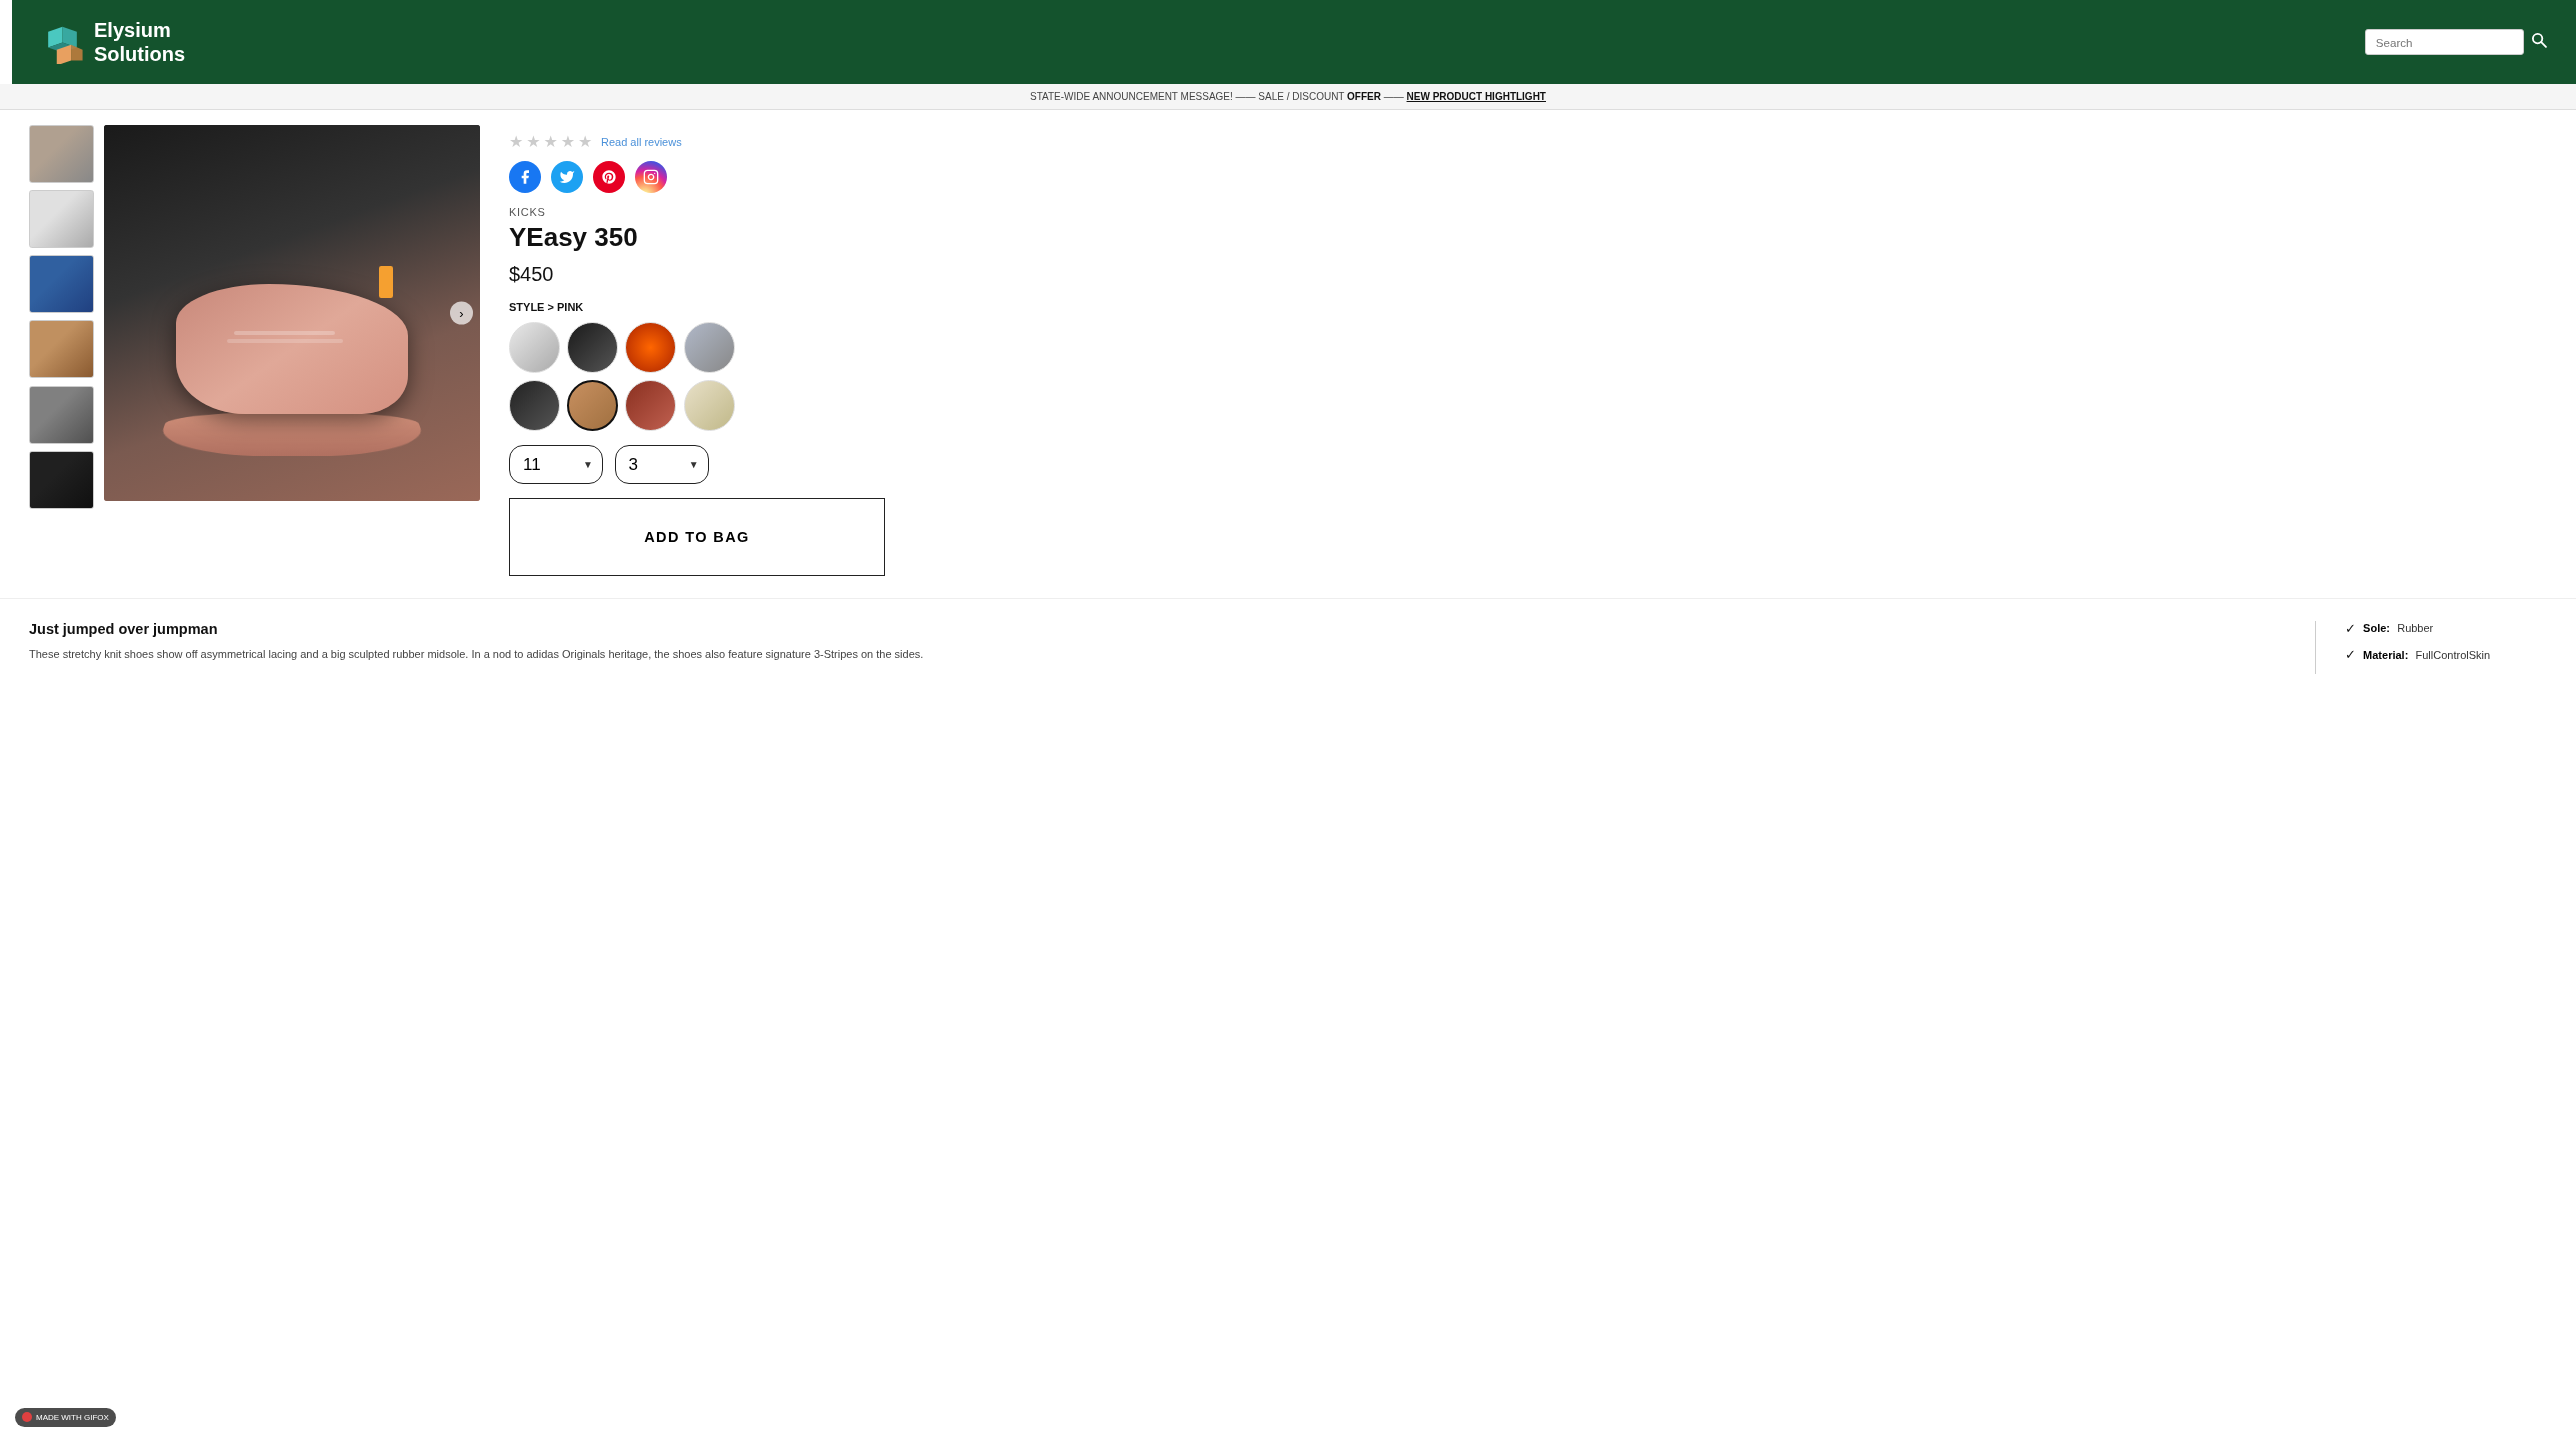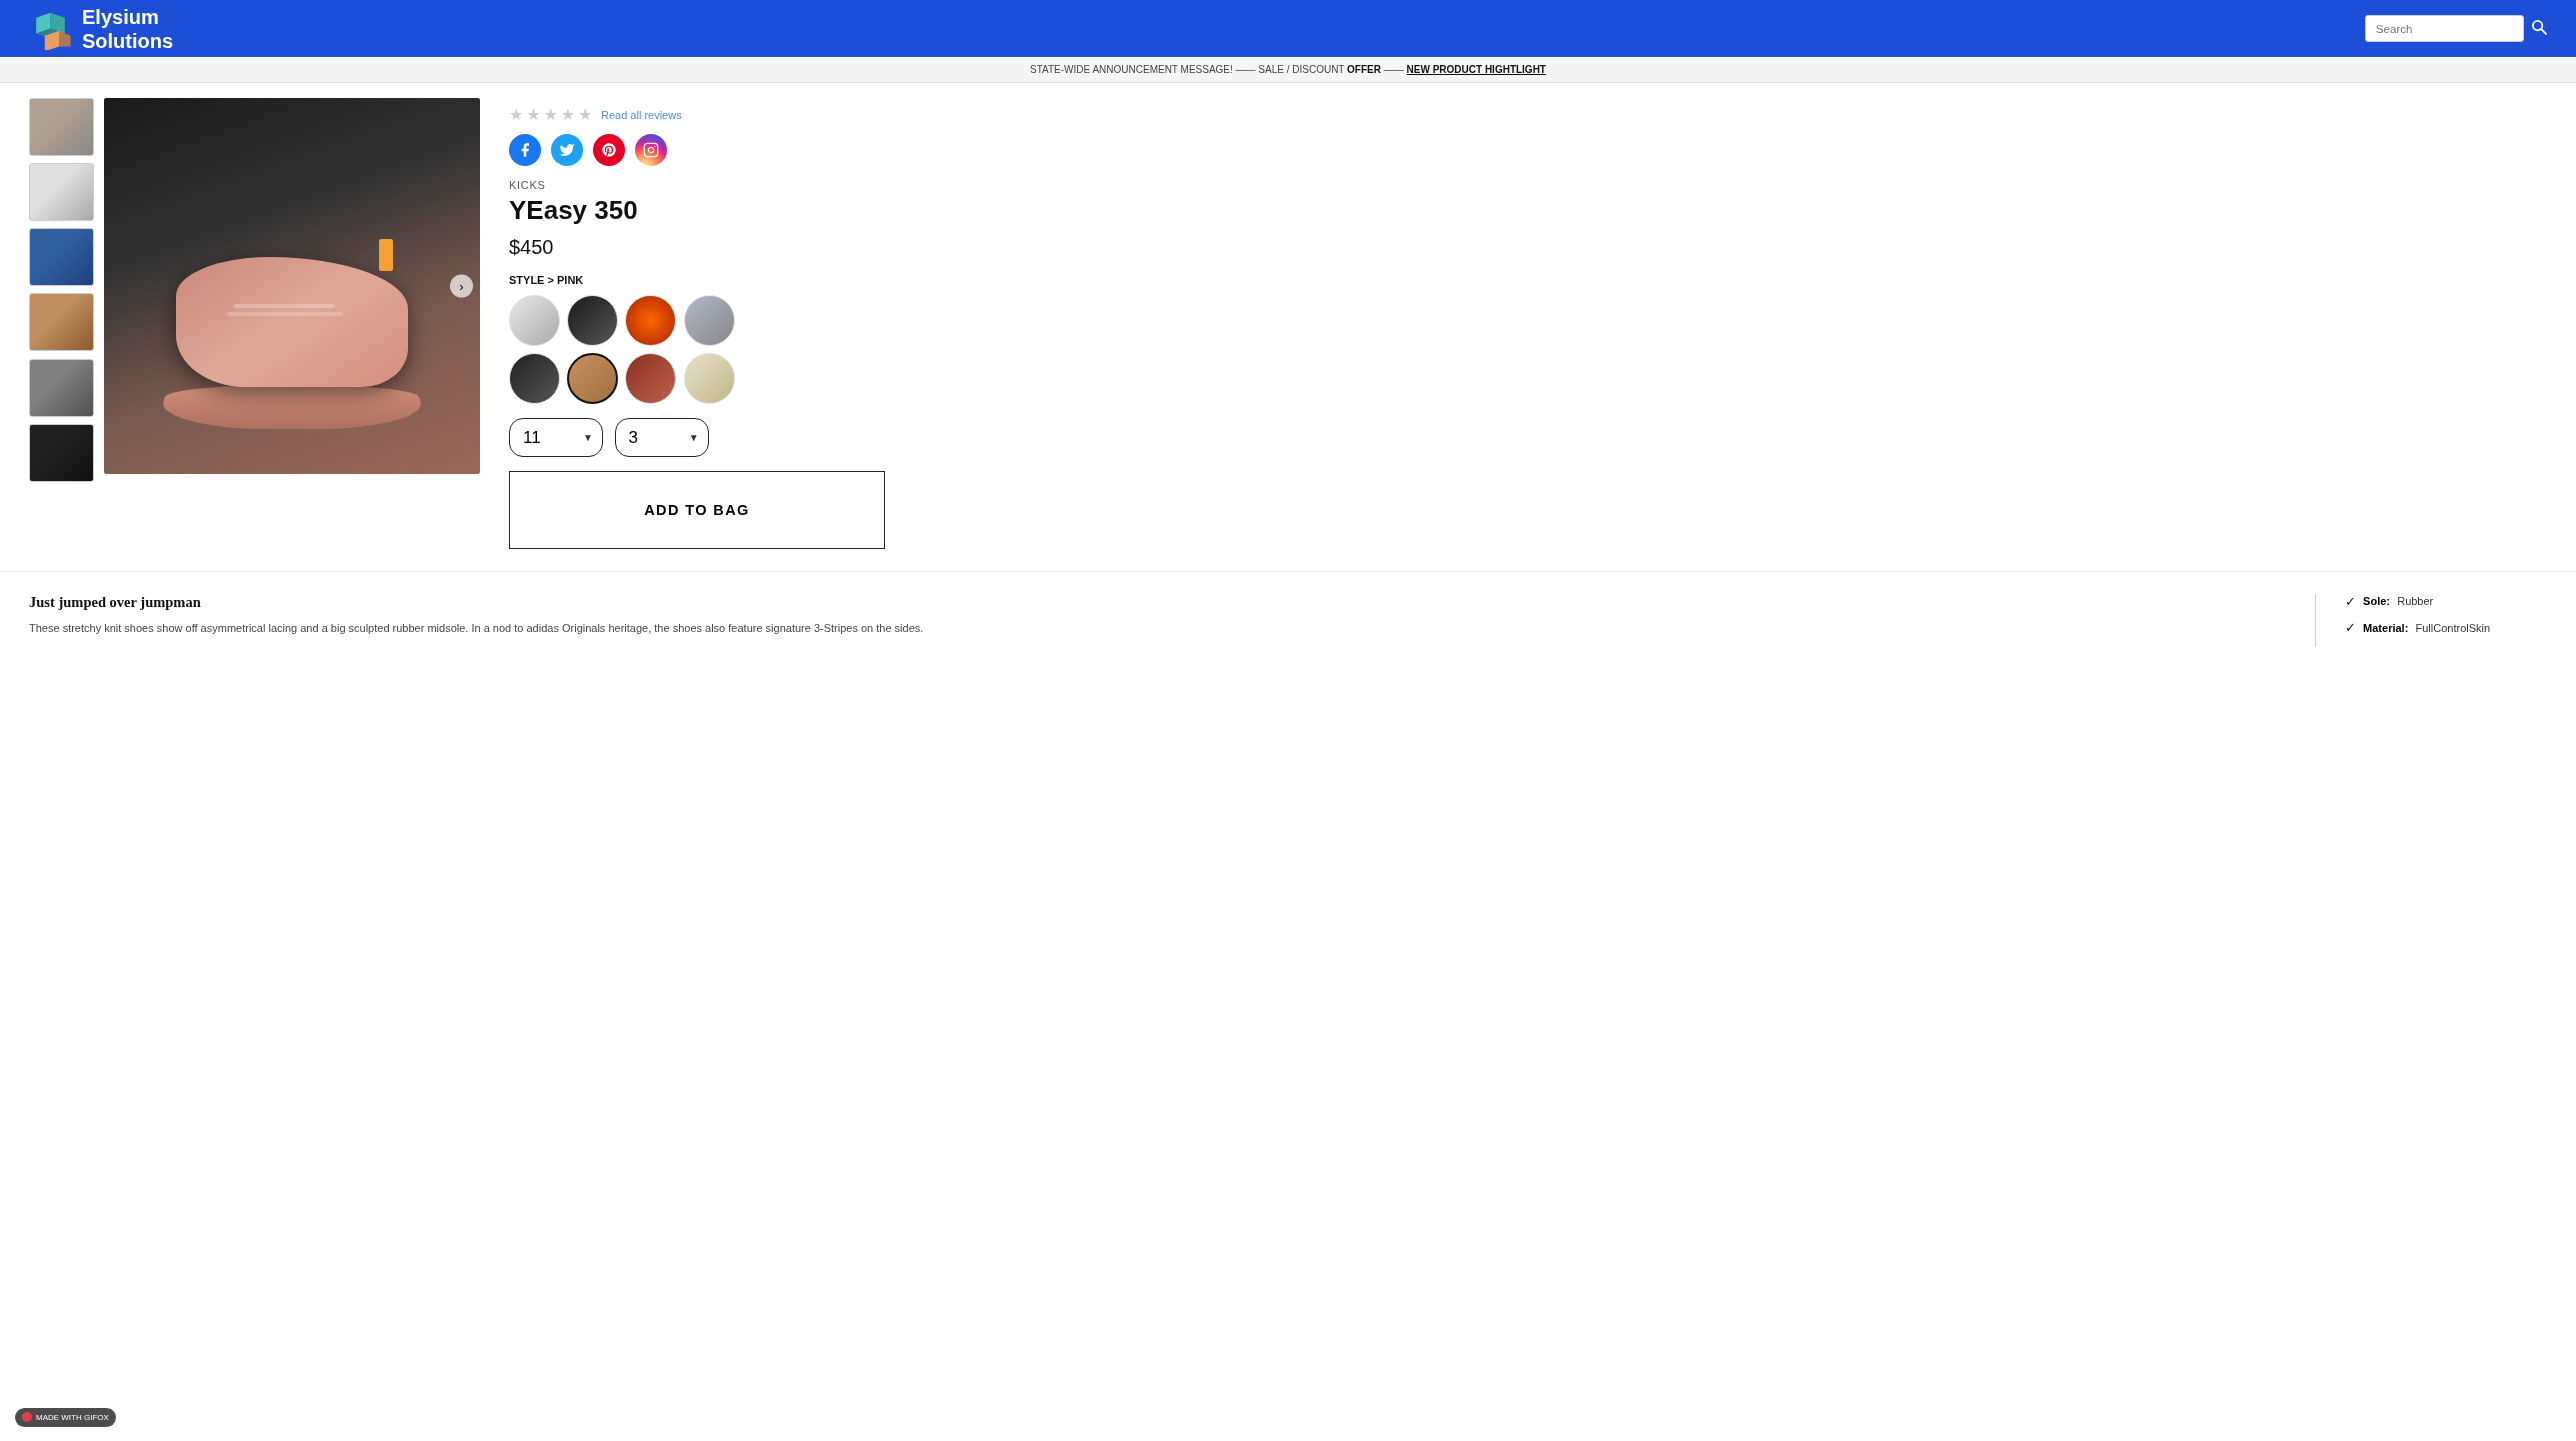--- a/index.html
+++ b/index.html
@@ -1,25 +1,26 @@
 <!DOCTYPE html>
 <html style="font-size:11.6px"><head>
   <meta charset="utf-8">
   <style>
     * { margin: 0; padding: 0; box-sizing: border-box; }
     body { font-family: Arial, sans-serif; background: #fff; }
 
     
     .header {
-      background: #1d4ed8;
+      background: #14532d;
       display: flex;
       align-items: center;
       justify-content: space-between;
       padding: 8.7px 29px;
-      height: 57px;
+      height: 84px;
+      margin-left: 12px;
     }
     .logo-area {
       display: flex;
       align-items: center;
       gap: 10px;
     }
     .logo-icon {
       width: 43px;
       height: 43px;
       position: relative;
@@ -282,21 +283,20 @@
       margin-top: 7.2px;
     }
     .description-section {
       flex: 1;
     }
     .desc-title {
       font-size: 14.5px;
       font-weight: bold;
       margin-bottom: 8.7px;
       color: #111;
-      font-family: Liberation Serif, serif;
     }
     .desc-text {
       font-size: 11px;
       color: #444;
       line-height: 1.7;
     }
     .specs-section {
       min-width: 232px;
       border-left: 1.4px solid #ccc;
       padding-left: 29px;

